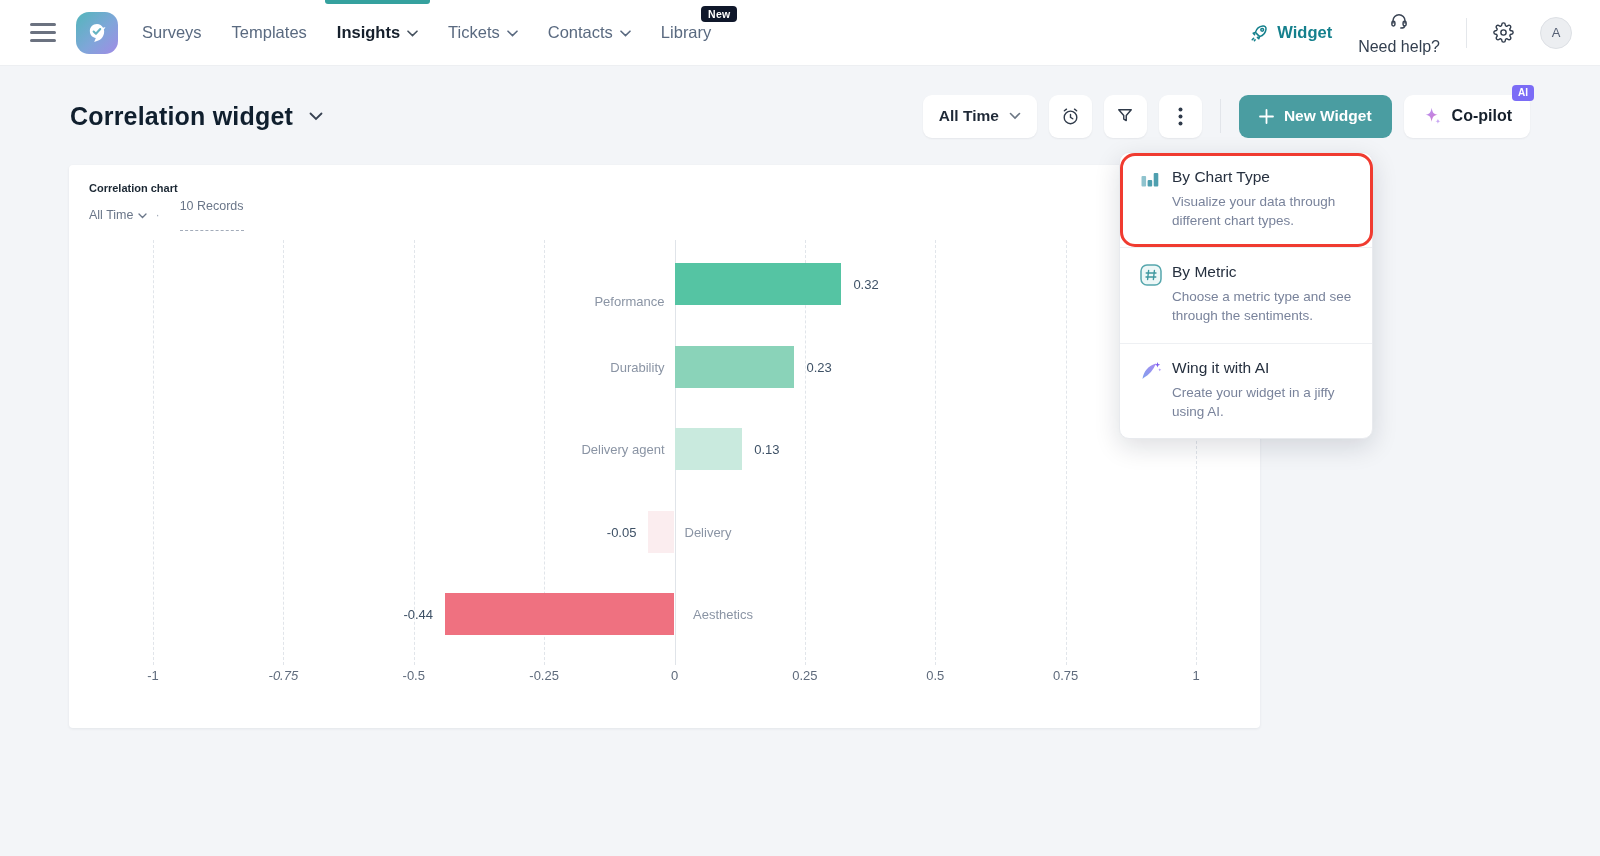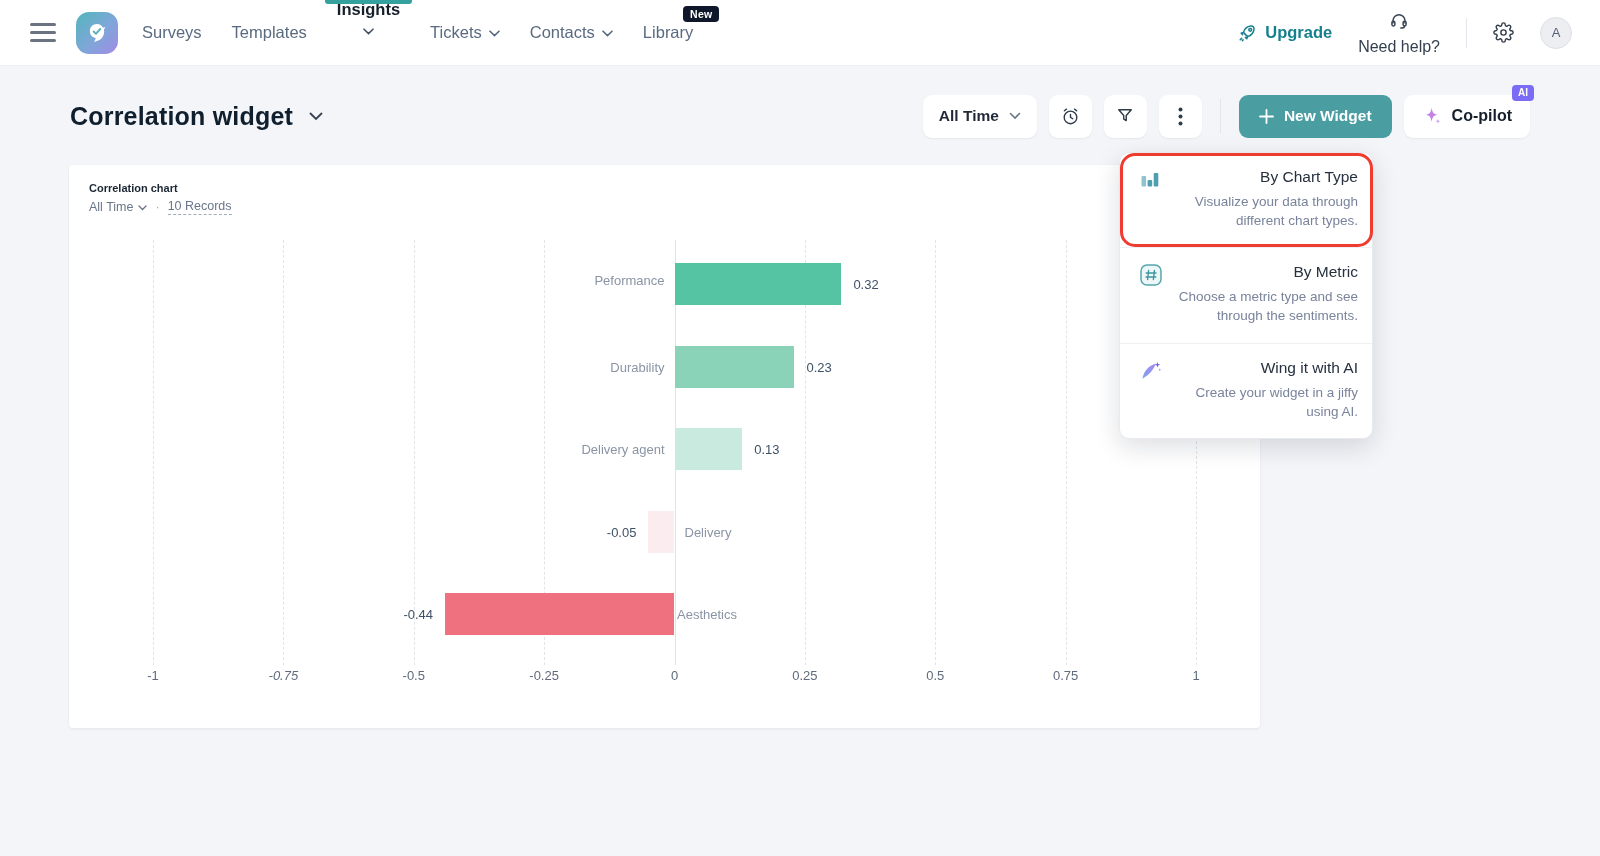--- a/index.html
+++ b/index.html
@@ -8,21 +8,21 @@
 
   
   .header { position:absolute; top:0; left:0; width:1600px; height:66px; background:#FFFFFF;
             border-bottom:1px solid #EDEFF2; display:flex; align-items:center; padding:0 28px 0 30px; z-index:40; }
   .hamburger { width:30px; height:30px; display:flex; flex-direction:column; justify-content:center; gap:5px; cursor:pointer; margin-right:16px; }
   .hamburger span { display:block; width:26px; height:3px; background:#6B7280; border-radius:2px; }
   .logo { width:42px; height:42px; border-radius:13px; background:linear-gradient(135deg,#53B6BB 0%,#7FA6D9 55%,#A18BE6 100%);
           display:flex; align-items:center; justify-content:center; margin-right:24px; }
   .nav { display:flex; align-items:center; height:66px; gap:30px; }
   .nav-item { height:66px; display:flex; align-items:center; gap:7px; font-size:16.5px; color:#5A6A80; cursor:pointer; position:relative; }
-  .nav-item.active { color:#16202C; font-weight:700;flex-direction:column; }
+  .nav-item.active { color:#16202C; font-weight:700; }
   .nav-item .active-bar { position:absolute; top:0; left:-12px; right:-12px; height:4px; background:#35A19E; border-radius:0 0 3px 3px; }
   .nav-chevron { color:#5A6A80; display:flex; margin-top:2px; }
   .nav-badge { position:absolute; top:6px; right:-26px; background:#0f172a; color:#fff; font-size:10.5px; font-weight:700;
                padding:2px 7px; border-radius:4px; letter-spacing:.2px; }
   .header-right { margin-left:auto; display:flex; align-items:center; gap:26px; }
   .upgrade { display:flex; align-items:center; gap:8px; color:#15808D; font-size:16.5px; font-weight:700; cursor:pointer; }
   .need-help { display:flex; align-items:center; gap:8px; color:#333F4F; font-size:16px; cursor:pointer;flex-direction:column; }
   .v-divider { width:1px; height:30px; background:#E4E7EB; }
   .gear-btn { display:flex; align-items:center; cursor:pointer; }
   .avatar { width:32px; height:32px; border-radius:50%; background:#ECEEF1; border:1px solid #DDE0E5;
@@ -45,38 +45,38 @@
               padding:2.5px 6px; border-radius:4px; }
 
   
   .card { position:absolute; left:69px; top:165px; width:1191px; height:563px; background:#fff; border-radius:4px;
           box-shadow:0 1px 3px rgba(16,24,40,.07); }
   .card-header { padding:17px 20px 0 20px; }
   .card-title { font-size:11px; font-weight:700; color:#1B2733; }
   .card-sub { margin-top:5px; display:flex; align-items:center; gap:8px; font-size:12.5px; color:#6A7689; }
   .card-sub .sub-chevron { display:flex; margin-top:1px; }
   .sub-dot { color:#A7AFBC; }
-  .records { border-bottom:1.5px dashed #A3ACBA; padding-bottom:1px; cursor:pointer; }
+  .records { border-bottom:1.5px dashed #A3ACBA; padding-bottom:17px; cursor:pointer;margin-left:12px; }
 
   
   .plot-area { position:absolute; left:84px; top:75px; width:1043px; height:415px; }
   .gridline { position:absolute; top:0; height:425px; width:0; border-left:1px dashed #E1E5EA; }
   .gridline.zero { border-left:1px solid #E0E4E9; }
   .x-tick-label { position:absolute; top:428px; transform:translateX(-50%); font-size:13px; color:#5F6B7C; white-space:nowrap; }
   .chart-bar { position:absolute; height:42px; }
   .bar-value-label { position:absolute; transform:translateY(-50%); font-size:13px; color:#3E5166; white-space:nowrap; }
   .bar-category-label { position:absolute; transform:translateY(-50%); font-size:13px; color:#8A94A4; white-space:nowrap; }
 
   
   .widget-menu { position:absolute; left:1119px; top:152px; width:254px; background:#fff; border-radius:10px;
                  border:1px solid #E8EAEE; box-shadow:0 8px 26px rgba(16,24,40,.14); z-index:50; }
   .menu-item { display:flex; padding:15px 14px 17px 20px; gap:8px; cursor:pointer; }
   .menu-item + .menu-item { border-top:1px solid #EEF0F3; }
   .menu-icon { width:24px; flex:0 0 24px; padding-top:1px; }
-  .menu-texts { flex:1;text-align:right; }
+  .menu-texts { flex:1; }
   .menu-title { font-size:15.5px; color:#26303F; font-weight:400; }
   .menu-desc { margin-top:6px; font-size:13.5px; line-height:1.42; color:#79839B; }
   .annotation-red { position:absolute; left:0px; top:0px; right:-1px; height:94px; border:3px solid #F03B30;
                     border-radius:15px; pointer-events:none; z-index:60; }
 </style>
 </head>
 <body>
 
 <div class="header">
   <div class="hamburger">
@@ -132,21 +132,21 @@
 
   <div class="header-right">
     <div class="upgrade">
       <svg width="20" height="20" viewBox="0 0 20 20" fill="none" stroke="#15808D" stroke-width="1.5" stroke-linecap="round" stroke-linejoin="round">
         <path d="M10.6 13.6 L6.4 9.4 C7.3 6.3 10.2 3.4 13.9 3 C15.9 2.8 17.2 4.1 17 6.1 C16.6 9.8 13.7 12.7 10.6 13.6 Z"></path>
         <circle cx="13.2" cy="6.8" r="1.4"></circle>
         <path d="M6.4 9.4 L4.2 10.2 5.6 11.6"></path>
         <path d="M10.6 13.6 L9.8 15.8 8.4 14.4"></path>
         <path d="M4.6 15.4 L3.2 16.8 M6.1 16.9 L5.4 17.6"></path>
       </svg>
-      <span>Upgrade</span>
+      <span>Widget</span>
     </div>
     <div class="need-help">
       <svg width="20" height="20" viewBox="0 0 20 20" fill="none" stroke="#3A4454" stroke-width="1.5" stroke-linecap="round">
         <path d="M4 13 v-2.2 a6 6 0 0 1 12 0 V13"></path>
         <rect x="2.9" y="11.3" width="3" height="4.6" rx="1.4"></rect>
         <rect x="14.1" y="11.3" width="3" height="4.6" rx="1.4"></rect>
         <path d="M15.6 15.9 c0 1.7-2 2.1-3.8 2.1"></path>
       </svg>
       <span>Need help?</span>
     </div>
@@ -251,33 +251,33 @@
       <div class="gridline" style="left: 651.875px;"></div>
       <div class="x-tick-label" style="left: 651.875px;">0.25</div>
       <div class="gridline" style="left: 782.25px;"></div>
       <div class="x-tick-label" style="left: 782.25px;">0.5</div>
       <div class="gridline" style="left: 912.625px;"></div>
       <div class="x-tick-label" style="left: 912.625px;">0.75</div>
       <div class="gridline" style="left: 1043px;"></div>
       <div class="x-tick-label" style="left: 1043px;">1</div>
       <div class="chart-bar" style="top: 23px; left: 521.5px; width: 166.88px; background: rgb(85, 196, 163);"></div>
       <div class="bar-value-label" style="top: 44px; left: 700.38px;">0.32</div>
-      <div class="bar-category-label" style="top: 40px; right: 531.5px;">Peformance</div>
+      <div class="bar-category-label" style="top: 61px; right: 531.5px;">Peformance</div>
       <div class="chart-bar" style="top: 105.5px; left: 521.5px; width: 119.945px; background: rgb(138, 211, 185);"></div>
       <div class="bar-value-label" style="top: 126.5px; left: 653.445px;">0.23</div>
       <div class="bar-category-label" style="top: 126.5px; right: 531.5px;">Durability</div>
       <div class="chart-bar" style="top: 188px; left: 521.5px; width: 67.795px; background: rgb(201, 234, 222);"></div>
       <div class="bar-value-label" style="top: 209px; left: 601.295px;">0.13</div>
       <div class="bar-category-label" style="top: 209px; right: 531.5px;">Delivery agent</div>
       <div class="chart-bar" style="top: 270.5px; left: 495.425px; width: 26.075px; background: rgb(251, 237, 239);"></div>
       <div class="bar-value-label" style="top: 291.5px; right: 559.575px;">-0.05</div>
       <div class="bar-category-label" style="top: 291.5px; left: 531.5px;">Delivery</div>
       <div class="chart-bar" style="top: 353px; left: 292.04px; width: 229.46px; background: rgb(239, 113, 128);"></div>
       <div class="bar-value-label" style="top: 374px; right: 762.96px;">-0.44</div>
-      <div class="bar-category-label" style="top: 374px; left: 524px;">Aesthetics</div>
+      <div class="bar-category-label" style="top: 374px; left: 540px;">Aesthetics</div>
     </div>
 </div>
 
 <div class="widget-menu">
   <div class="annotation-red"></div>
 
   <div class="menu-item">
     <div class="menu-icon">
       <svg width="20" height="20" viewBox="0 0 20 20">
         <rect x="1.5" y="7" width="4.6" height="10.5" rx="1" fill="#8FC3CE"></rect>

